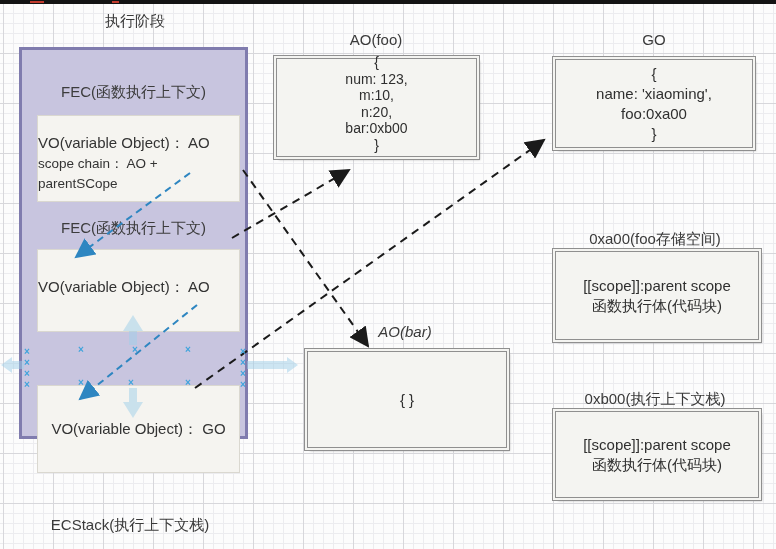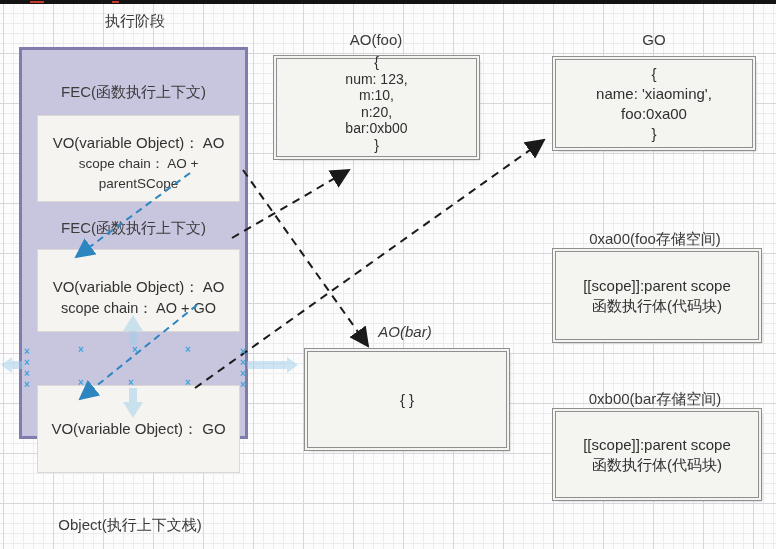--- a/index.html
+++ b/index.html
@@ -17,21 +17,21 @@
     background-position:3px 3px;
   }
   .topband{position:absolute;left:0;top:0;width:776px;height:4px;background:#141414;}
   .reddash{position:absolute;height:2px;background:#c23b2e;top:1px;}
   .free-label{position:absolute;text-align:center;font-size:15px;color:#3a3a3a;white-space:nowrap;}
   
   .panel{position:absolute;left:19px;top:47px;width:229px;height:392px;
     background:#c8c5df;border:3px solid #807cae;box-sizing:border-box;}
   .panel-label{position:absolute;width:100%;text-align:center;font-size:15px;color:#3c3c3c;}
   .vo-box{position:absolute;left:15px;width:203px;background:#f5f4f0;
-    border:1px solid #dad8d0;box-sizing:border-box;text-align:center;}
+    border:1px solid #dad8d0;box-sizing:border-box;text-align:left;}
   .vo-line1{font-size:15px;line-height:22px;}
   .vo-line2{font-size:13.5px;line-height:20px;}
   
   .node{position:absolute;background:#f4f4f1;border:1px solid #8f8f8f;
     outline:1px solid #8f8f8f;outline-offset:2px;
     box-shadow:0 0 0 3px #f4f4f1,3px 3px 2px rgba(110,110,110,.45);
     box-sizing:border-box;text-align:center;color:#2f2f2f;}
   .node-content{white-space:pre-line;}
   .svg-layer{position:absolute;left:0;top:0;z-index:6;pointer-events:none;}
   
@@ -54,29 +54,28 @@
   <div class="panel">
     <div class="panel-label" style="top:33px;">FEC(函数执行上下文)</div>
     <div class="vo-box" style="top:65px;height:87px;padding-top:16px;">
       <div class="vo-line1">VO(variable Object)： AO</div>
       <div class="vo-line2">scope chain： AO + parentSCope</div>
     </div>
 
     <div class="panel-label" style="top:169px;">FEC(函数执行上下文)</div>
     <div class="vo-box" style="top:199px;height:83px;padding-top:26px;">
       <div class="vo-line1">VO(variable Object)： AO</div>
-      <div class="vo-line2" style="font-size:14.5px;">scope chain： AO + GO</div>
     </div>
 
     <div class="vo-box" style="top:335px;height:88px;display:flex;align-items:center;justify-content:center;">
       <div class="vo-line1">VO(variable Object)： GO</div>
     </div>
   </div>
 
-  <div class="free-label" style="left:30px;top:516px;width:200px;">Object(执行上下文栈)</div>
+  <div class="free-label" style="left:30px;top:516px;width:200px;">ECStack(执行上下文栈)</div>
 
   <div class="free-label" style="left:326px;top:31px;width:100px;">AO(foo)</div>
   <div class="node" style="left:276px;top:58px;width:201px;height:99px;">
     <div class="node-content" style="font-size:14px;line-height:16.5px;margin-top:-5px;">{
 num: 123,
 m:10,
 n:20,
 bar:0xb00
 }</div>
   </div>
@@ -93,21 +92,21 @@
   <div class="node" style="left:307px;top:351px;width:200px;height:97px;display:flex;align-items:center;justify-content:center;">
     <div class="node-content" style="font-size:15px;">{ }</div>
   </div>
 
   <div class="free-label" style="left:560px;top:230px;width:190px;">0xa00(foo存储空间)</div>
   <div class="node" style="left:555px;top:251px;width:204px;height:89px;display:flex;align-items:center;justify-content:center;">
     <div class="node-content" style="font-size:15px;line-height:20px;">[[scope]]:parent scope
 函数执行体(代码块)</div>
   </div>
 
-  <div class="free-label" style="left:560px;top:390px;width:190px;">0xb00(bar存储空间)</div>
+  <div class="free-label" style="left:560px;top:390px;width:190px;">0xb00(执行上下文栈)</div>
   <div class="node" style="left:555px;top:411px;width:204px;height:87px;display:flex;align-items:center;justify-content:center;">
     <div class="node-content" style="font-size:15px;line-height:20px;">[[scope]]:parent scope
 函数执行体(代码块)</div>
   </div>
 
   <svg class="svg-layer" width="776" height="549" viewBox="0 0 776 549">
     <defs>
       <marker id="mblack" markerWidth="12" markerHeight="10" refX="9" refY="5" orient="auto">
         <path d="M0,0 L10,5 L0,10 z" fill="#1a1a1a"></path>
       </marker>

